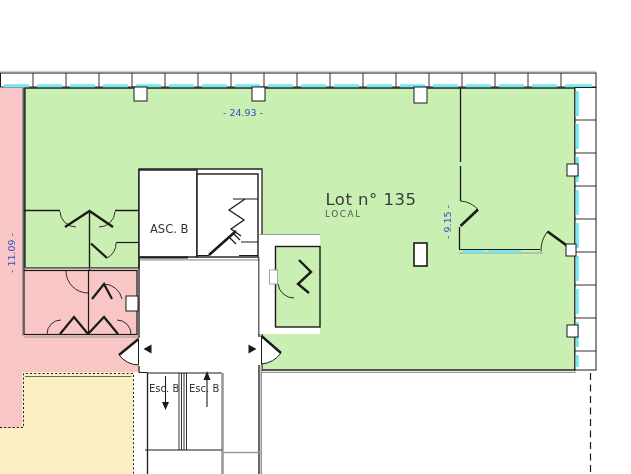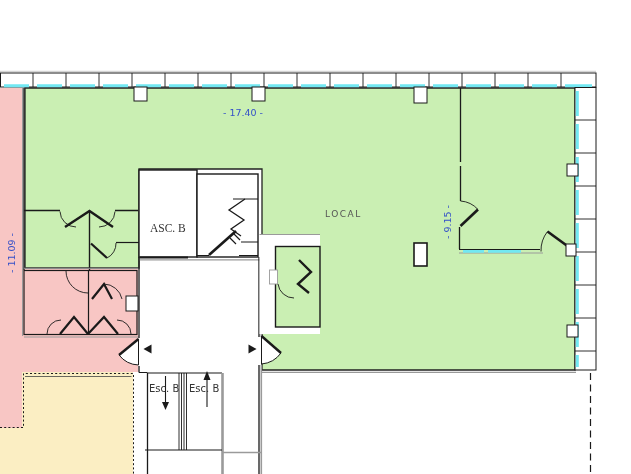--- a/index.html
+++ b/index.html
@@ -152,23 +152,24 @@
     <path d="M459 253H543" stroke="#9a9a9a" stroke-width="1"></path>
     <path d="M463 251.3H484M488 251.3H521" stroke-width="2.8" stroke="#72e8f2"></path>
     <line x1="571.5" y1="249" x2="547.5" y2="231.5" stroke-width="2.6"></line>
     <path d="M541 251.5A31 31 0 0 1 547.5 231.5" stroke-width="0.9"></path>
     <rect x="566" y="244" width="10" height="12" fill="#ffffff" stroke-width="1"></rect>
   </g>
 
   <rect x="414" y="243" width="13" height="23" fill="#ffffff" stroke="#1a1a1a" stroke-width="1.6"></rect>
 </svg>
 
+  <div class="lbl lot-label" style="left:325px;top:190px;">Lot n° 135</div>
   <div class="lbl lot-sub" style="left:325px;top:209px;">LOCAL</div>
 
-  <div class="lbl room-label" style="left:150px;top:222px;font-family:Liberation Serif, serif;">ASC. B</div>
+  <div class="lbl room-label" style="left:150px;top:222px;">ASC. B</div>
 
   <div class="lbl stair-label" style="left:149px;top:383px;">Esc. B</div>
   <div class="lbl stair-label" style="left:189px;top:383px;">Esc. B</div>
 
-  <div class="lbl dim" style="left:218px;top:107px;width:50px;text-align:center;">- 17.40 -</div>
+  <div class="lbl dim" style="left:218px;top:107px;width:50px;text-align:center;">- 24.93 -</div>
   <div class="lbl dim dim-v" style="left:419px;top:216px;">- 9.15 -</div>
   <div class="lbl dim dim-v" style="left:-17px;top:247px;">- 11.09 -</div>
 </div>
 
 </body></html>

